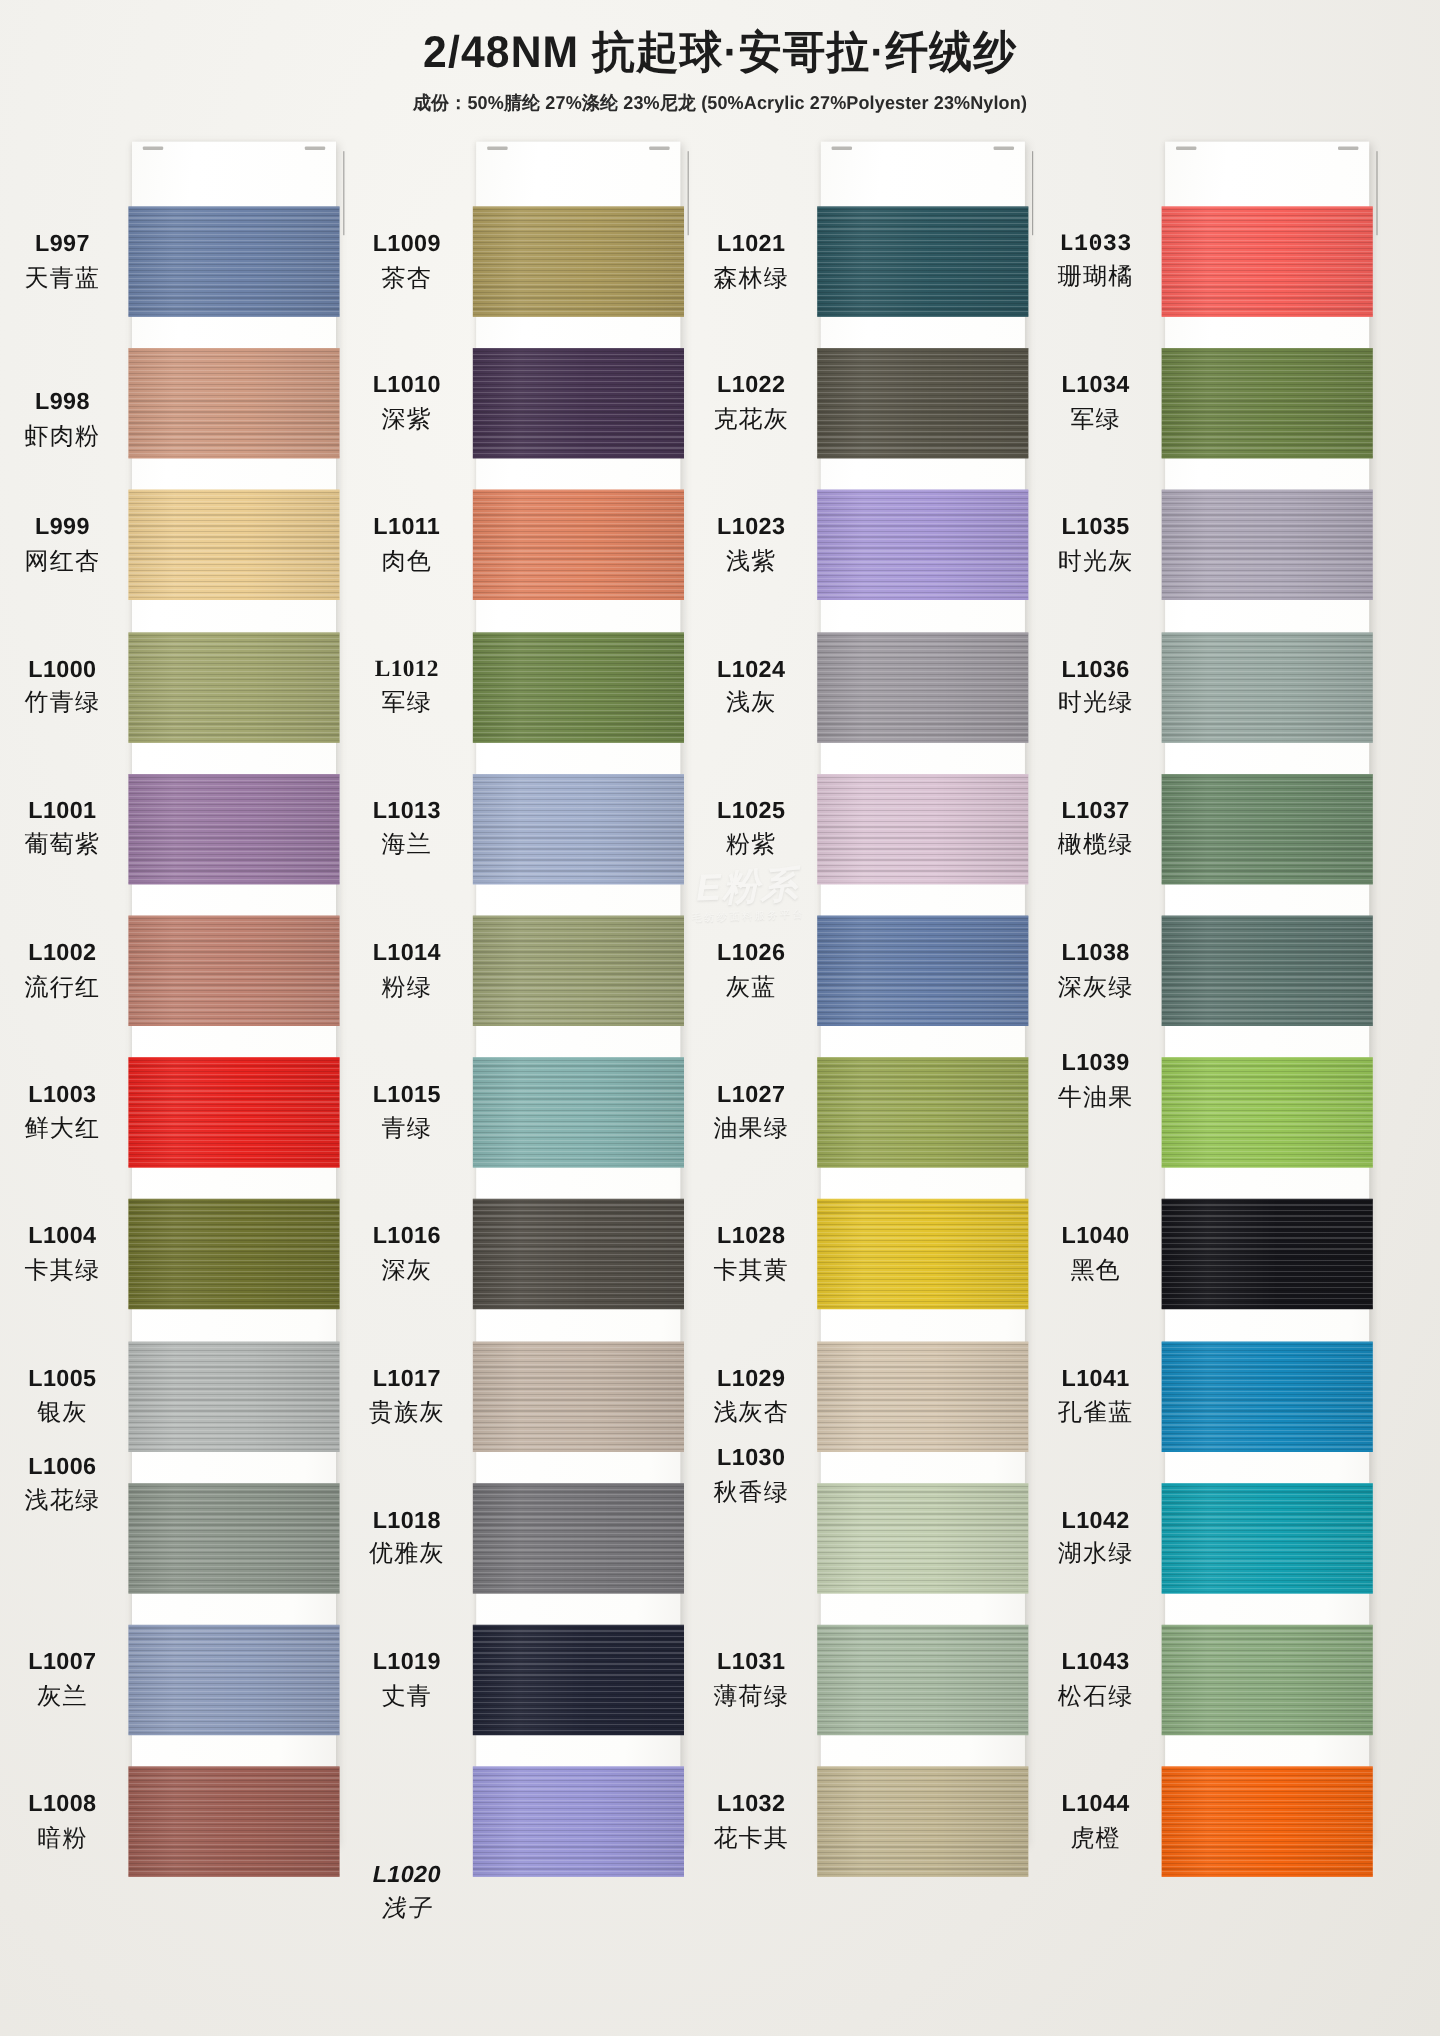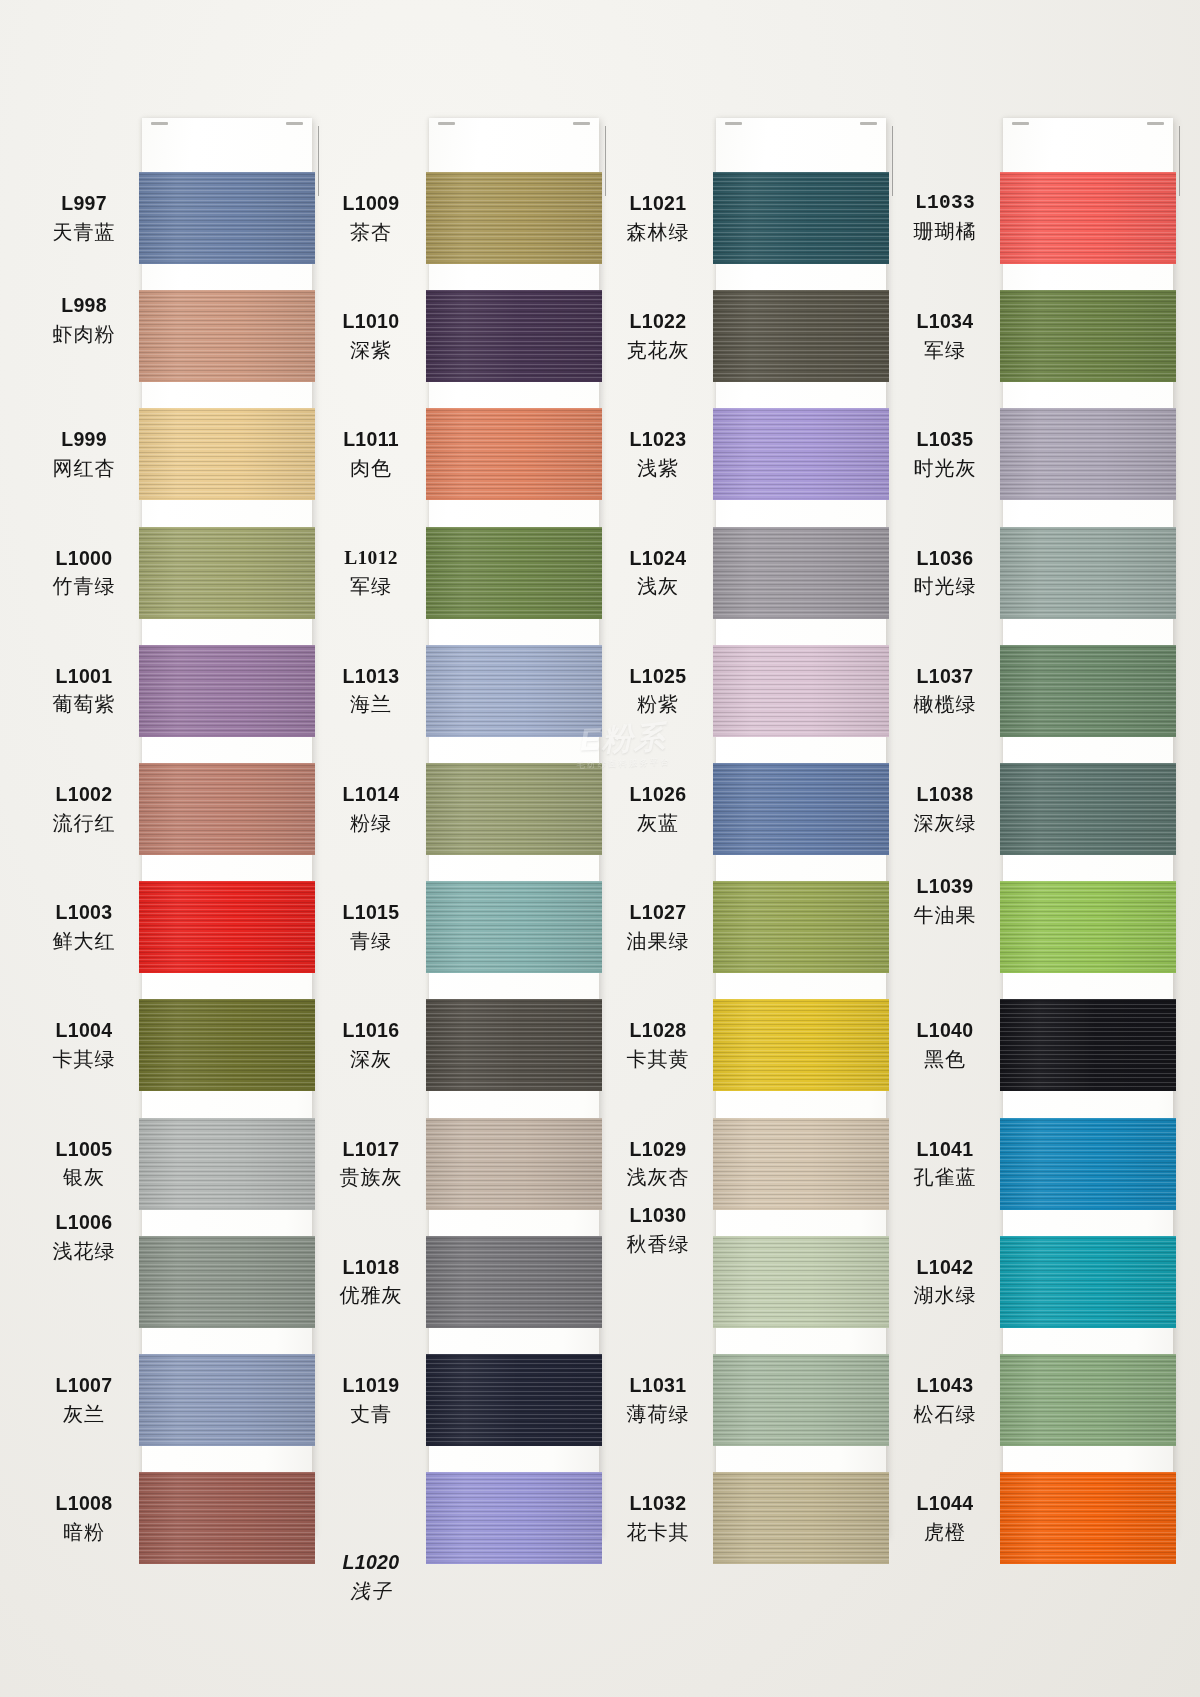--- a/index.html
+++ b/index.html
@@ -46,21 +46,20 @@
   }
 
   
   #board {
     position: absolute;
     top: 112px;
     left: 0;
     width: 1148px;
     height: 1440px;
     display: flex;
-    margin-left: 32px;
   }
   .column {
     position: relative;
     width: 300px;
     height: 100%;
   }
 
   
   .card {
     position: absolute;
@@ -182,29 +181,33 @@
     letter-spacing: 2px;
     margin-top: -2px;
     text-shadow: 0 1px 1px rgba(120,120,120,0.5);
   }
 </style>
 </head>
 <body>
 
 <div id="page">
 
+  <div id="header">
+    <div id="title">2/48NM  抗起球·安哥拉·纤绒纱</div>
+    <div id="subtitle">成份：50%腈纶 27%涤纶 23%尼龙   (50%Acrylic  27%Polyester 23%Nylon)</div>
+  </div>
 
   <div id="board">
       <div class="column">
         <div class="labels">
           <div class="label" style="top: 73px;">
             <div class="code">L997</div>
             <div class="cname">天青蓝</div>
           </div>
-          <div class="label" style="top: 175px;">
+          <div class="label" style="top: 205px;">
             <div class="code">L998</div>
             <div class="cname">虾肉粉</div>
           </div>
           <div class="label" style="top: 309.4px;">
             <div class="code">L999</div>
             <div class="cname">网红杏</div>
           </div>
           <div class="label" style="top: 427.6px;">
             <div class="code">L1000</div>
             <div class="cname">竹青绿</div>

